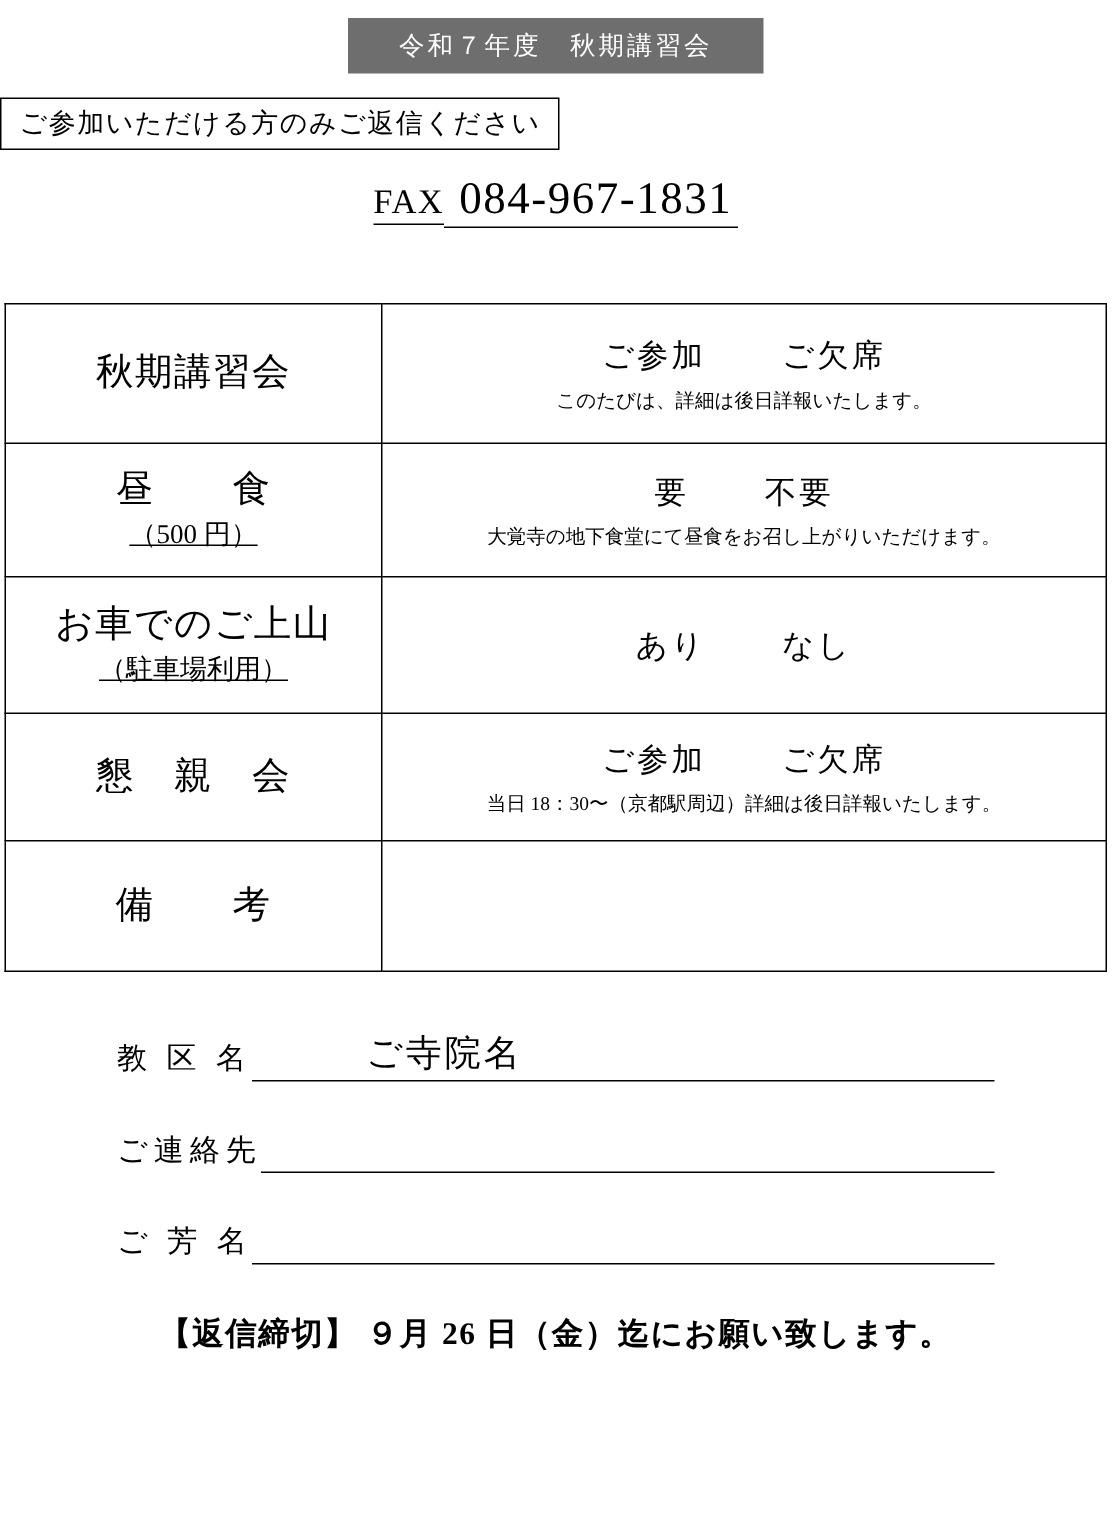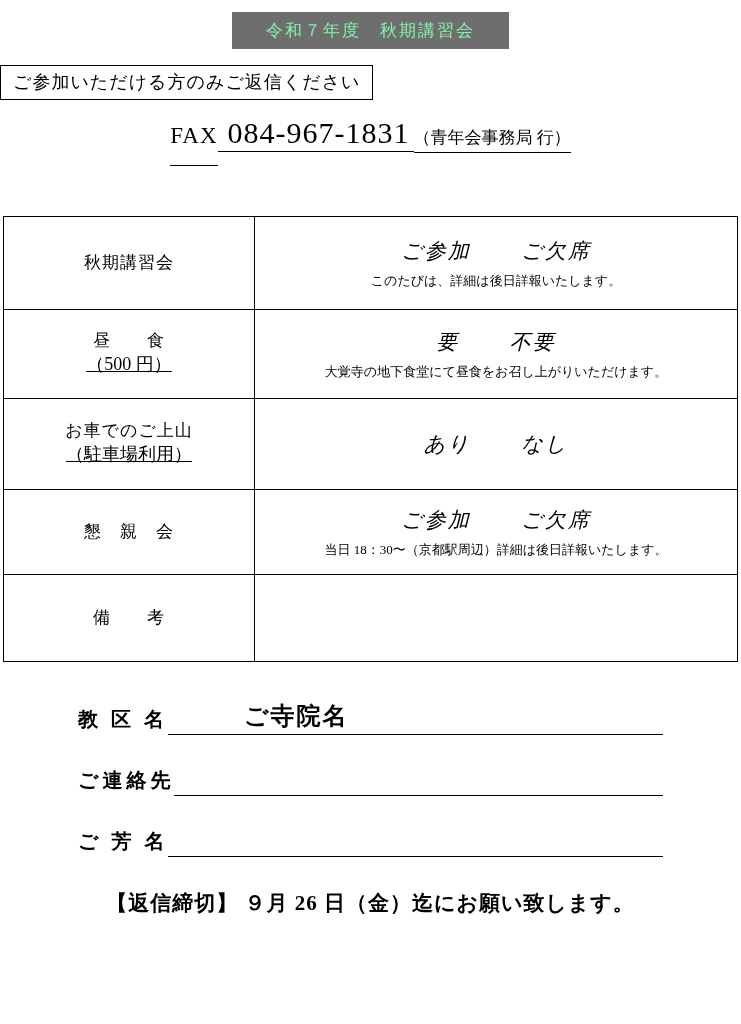--- a/index.html
+++ b/index.html
@@ -33,21 +33,21 @@
   }
 
   
   .banner-wrap {
     display: flex;
     justify-content: center;
     margin-top: 12px;
   }
   .banner {
     background: #6e6e6e;
-    color: #86efac;
+    color: #ffffff;
     font-size: 17px;
     padding: 7px 34px;
     letter-spacing: 2px;
     white-space: nowrap;
   }
 
   
   .notice-wrap {
     display: flex;
     justify-content: flex-start;
@@ -64,21 +64,21 @@
   
   .fax-line {
     display: flex;
     justify-content: center;
     align-items: baseline;
     margin-top: 16px;
   }
   .fax-label {
     font-size: 23px;
     border-bottom: 1.5px solid #000;
-    padding-bottom: 16px;
+    padding-bottom: 1px;
     letter-spacing: 1px;
   }
   .fax-number {
     font-size: 30px;
     border-bottom: 1.5px solid #000;
     padding: 0 4px 1px 10px;
     letter-spacing: 1px;
   }
   .fax-dest {
     font-size: 17px;
@@ -97,59 +97,57 @@
   table.main td {
     border: 1px solid #000;
     vertical-align: middle;
     padding: 0;
   }
   td.left-cell {
     width: 250px;
     text-align: center;
   }
   .lc-main {
-    font-size: 17px;
+    font-size: 25px;
     letter-spacing: 1px;
     line-height: 1.3;
   }
   .lc-sub {
     font-size: 18px;
     letter-spacing: 0px;
     line-height: 1.4;
     text-decoration: underline;
   }
   td.right-cell {
     text-align: center;
   }
   .opts {
     font-size: 21px;
     letter-spacing: 2px;
   }
   .opts .opt {
     display: inline-block;
-    font-style: italic;
   }
   .opts .gap-a { display:inline-block; width: 36px; }
   .note {
     font-size: 13px;
     margin-top: 7px;
     letter-spacing: 0px;
   }
   .row1 td { height: 92px; }
   .row2 td { height: 88px; }
   .row3 td { height: 90px; }
   .row4 td { height: 84px; }
   .row5 td { height: 86px; }
 
   
   .sig-area {
     margin-top: 44px;
     padding-left: 78px;
     padding-right: 78px;
-    font-weight: bold;
   }
   .sig-row {
     display: flex;
     align-items: flex-end;
     margin-bottom: 32px;
     position: relative;
   }
   .sig-label {
     font-size: 20px;
     letter-spacing: 4px;
@@ -190,21 +188,20 @@
     <div class="banner">令和７年度　秋期講習会</div>
   </div>
 
   <div class="notice-wrap">
     <div class="notice">ご参加いただける方のみご返信ください</div>
   </div>
 
   <div class="fax-line">
     <span class="fax-label">FAX</span>
     <span class="fax-number">084-967-1831</span>
-    <span class="fax-dest">（青年会事務局 行）</span>
   </div>
 
   <table class="main">
     <tbody>
       <tr class="row1">
         <td class="left-cell">
           <div class="lc-main">秋期講習会</div>
         </td>
         <td class="right-cell">
           <div class="opts">

